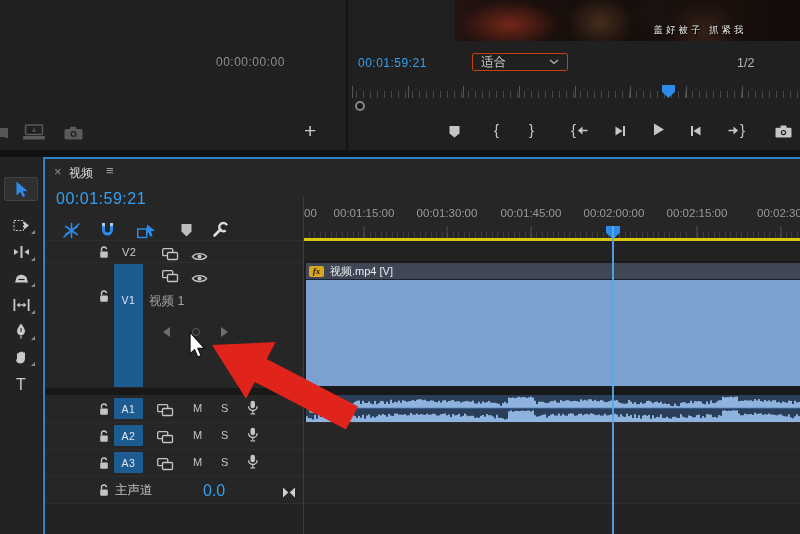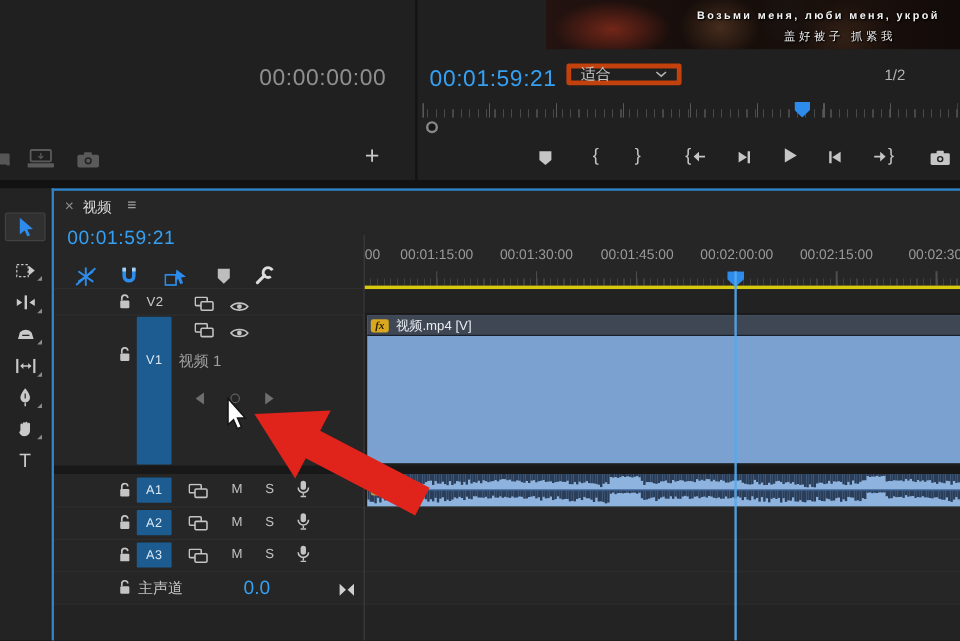--- a/index.html
+++ b/index.html
@@ -3,21 +3,21 @@
 <meta charset="utf-8">
 <style>
   * { margin:0; padding:0; box-sizing:border-box; }
   html,body { background:#101010; }
   .app {
     position:relative; width:800px; height:534px; overflow:hidden;
     background:#1d1d1d; font-family:"Liberation Sans","DejaVu Sans",sans-serif;
     -webkit-user-select:none; user-select:none;
   }
   .abs { position:absolute; }
-  .tc { letter-spacing:.5px; font-size:19px; font-variant-numeric:tabular-nums; }
+  .tc { letter-spacing:.5px; font-size:12px; font-variant-numeric:tabular-nums; }
 
   
   .source-panel { left:0; top:0; width:346px; height:150px; background:#202020; overflow:hidden; }
   .vdiv { left:346px; top:0; width:2px; height:150px; background:#131313; }
   .program-panel { left:348px; top:0; width:452px; height:150px; background:#202020; overflow:hidden; }
   .src-tc { color:#8f8f8f; }
   .prg-tc { color:#35a0f2; }
   .dim-ic svg { display:block; }
   .plus-btn { color:#c8c8c8; font-size:21px; line-height:20px; font-weight:400; cursor:default; }
 
@@ -28,21 +28,21 @@
       radial-gradient(55px 42px at 72% 75%, rgba(70,46,30,.55), transparent 70%),
       radial-gradient(30px 40px at 58% 30%, rgba(25,20,18,.9), transparent 80%),
       linear-gradient(90deg,#241310,#150d0a 40%,#1b100c 75%,#120b09);
   }
   .sub1 { top:8px; left:227px; transform:translateX(-50%); white-space:nowrap;
     color:#f4f4f4; font-size:9px; font-weight:bold; letter-spacing:2px;
     text-shadow:0 0 2px #000,1px 1px 1px #000; }
   .sub2 { top:24px; left:245px; transform:translateX(-50%); white-space:nowrap;
     color:#ececec; font-size:9.5px; letter-spacing:3px; text-shadow:0 0 2px #000,1px 1px 1px #000; }
 
-  .fit-box { left:124px; top:53px; width:96px; height:18px; border:4px solid #c2410c;
+  .fit-box { left:124px; top:53px; width:96px; height:18px; border:1px solid #c2410c;
     border-radius:2px; display:flex; align-items:center; padding:0 8px; }
   .fit-box span { color:#c9c9c9; font-size:12.5px; flex:1; }
   .page-ind { color:#b5b5b5; font-size:12.5px; }
 
   .scrub-ticks { left:4px; top:86px; width:446px; height:12px;
     background:
       repeating-linear-gradient(90deg,#575757 0 1px,transparent 1px 55.7px),
       repeating-linear-gradient(90deg,transparent 0 4px,#484848 4px 5px,transparent 5px 7px) bottom/100% 7px no-repeat; }
   .scrub-playhead { left:314px; top:85px; width:13px; height:13px; background:#2d8ceb;
     clip-path:polygon(0 0,100% 0,100% 52%,50% 100%,0 52%); }
@@ -152,21 +152,20 @@
           <circle cx="9.5" cy="8" r="1.7" fill="#5a5a5a"></circle>
         </svg>
     </div>
     <div class="abs plus-btn" style="left:304px;top:121px;">+</div>
   </section>
 
   <div class="abs vdiv"></div>
 
   <section class="abs program-panel">
     <div class="abs video-frame">
-      <div class="abs sub1">Возьми меня, люби меня, укрой</div>
       <div class="abs sub2">盖好被子 抓紧我</div>
     </div>
 
     <div class="abs prg-tc tc" style="left:10px;top:56px;">00:01:59:21</div>
 
     <div class="abs fit-box">
       <span>适合</span>
       <svg width="10" height="6">
           <path d="M1 1l4 3.5L9 1" stroke="#b5b5b5" stroke-width="1.3" fill="none"></path>
         </svg>

